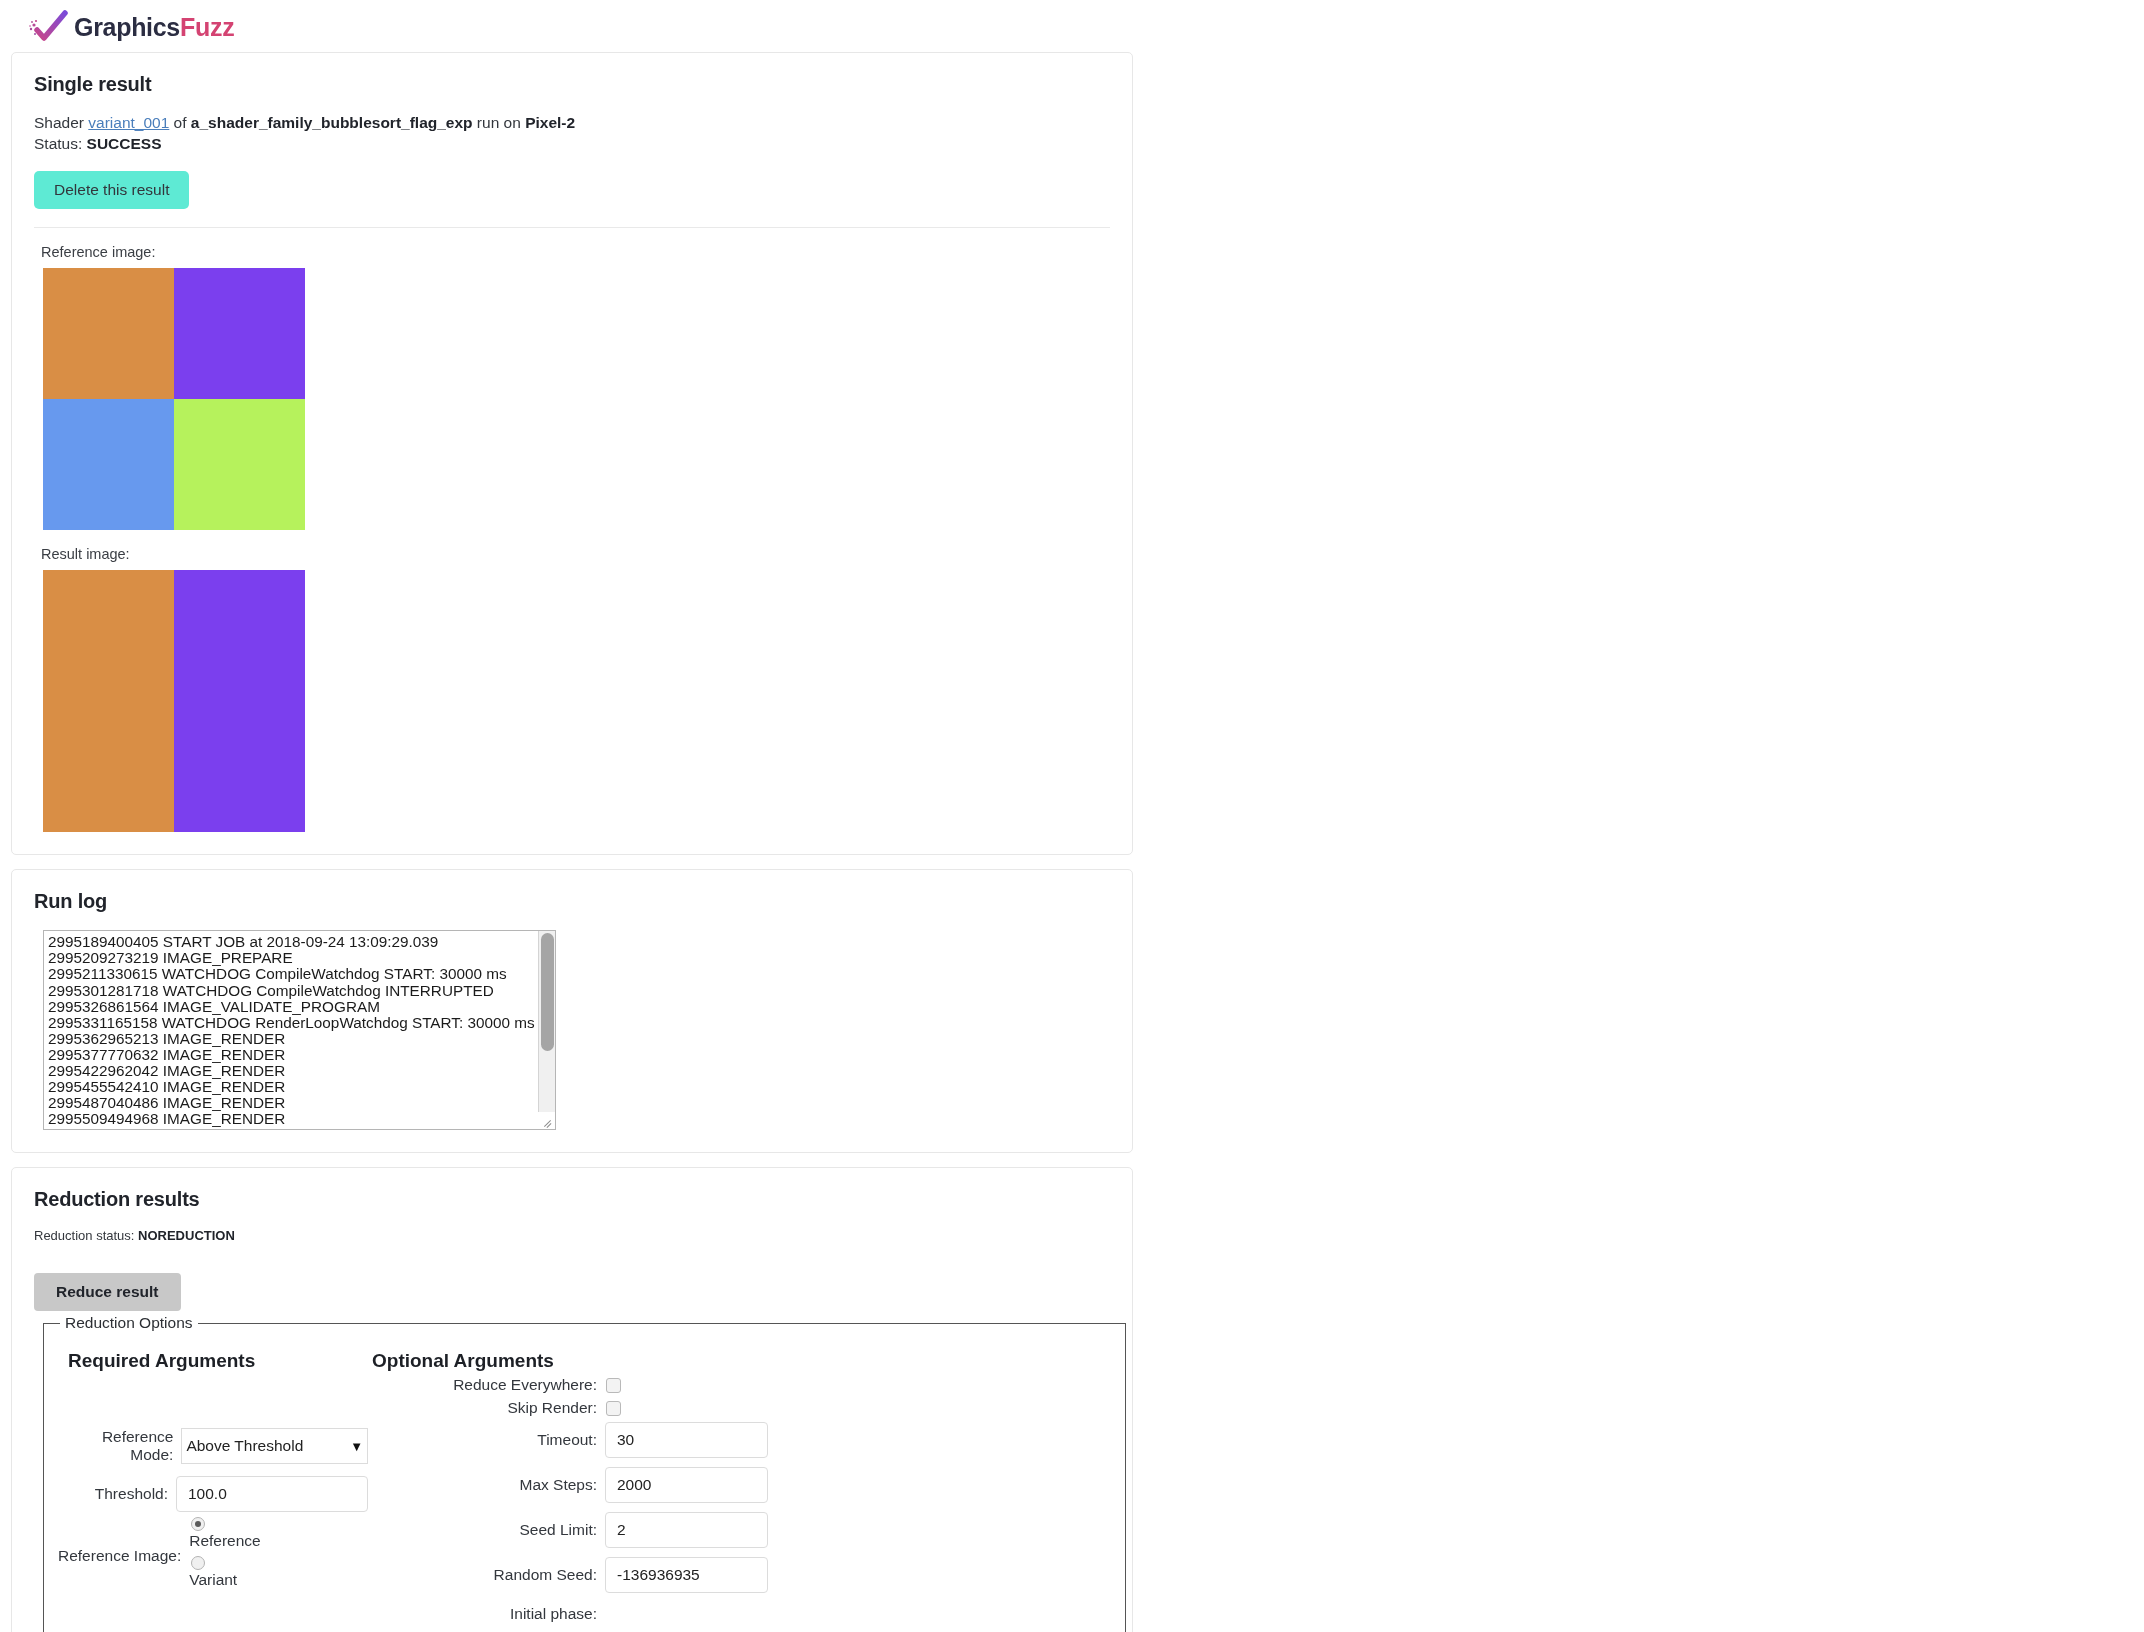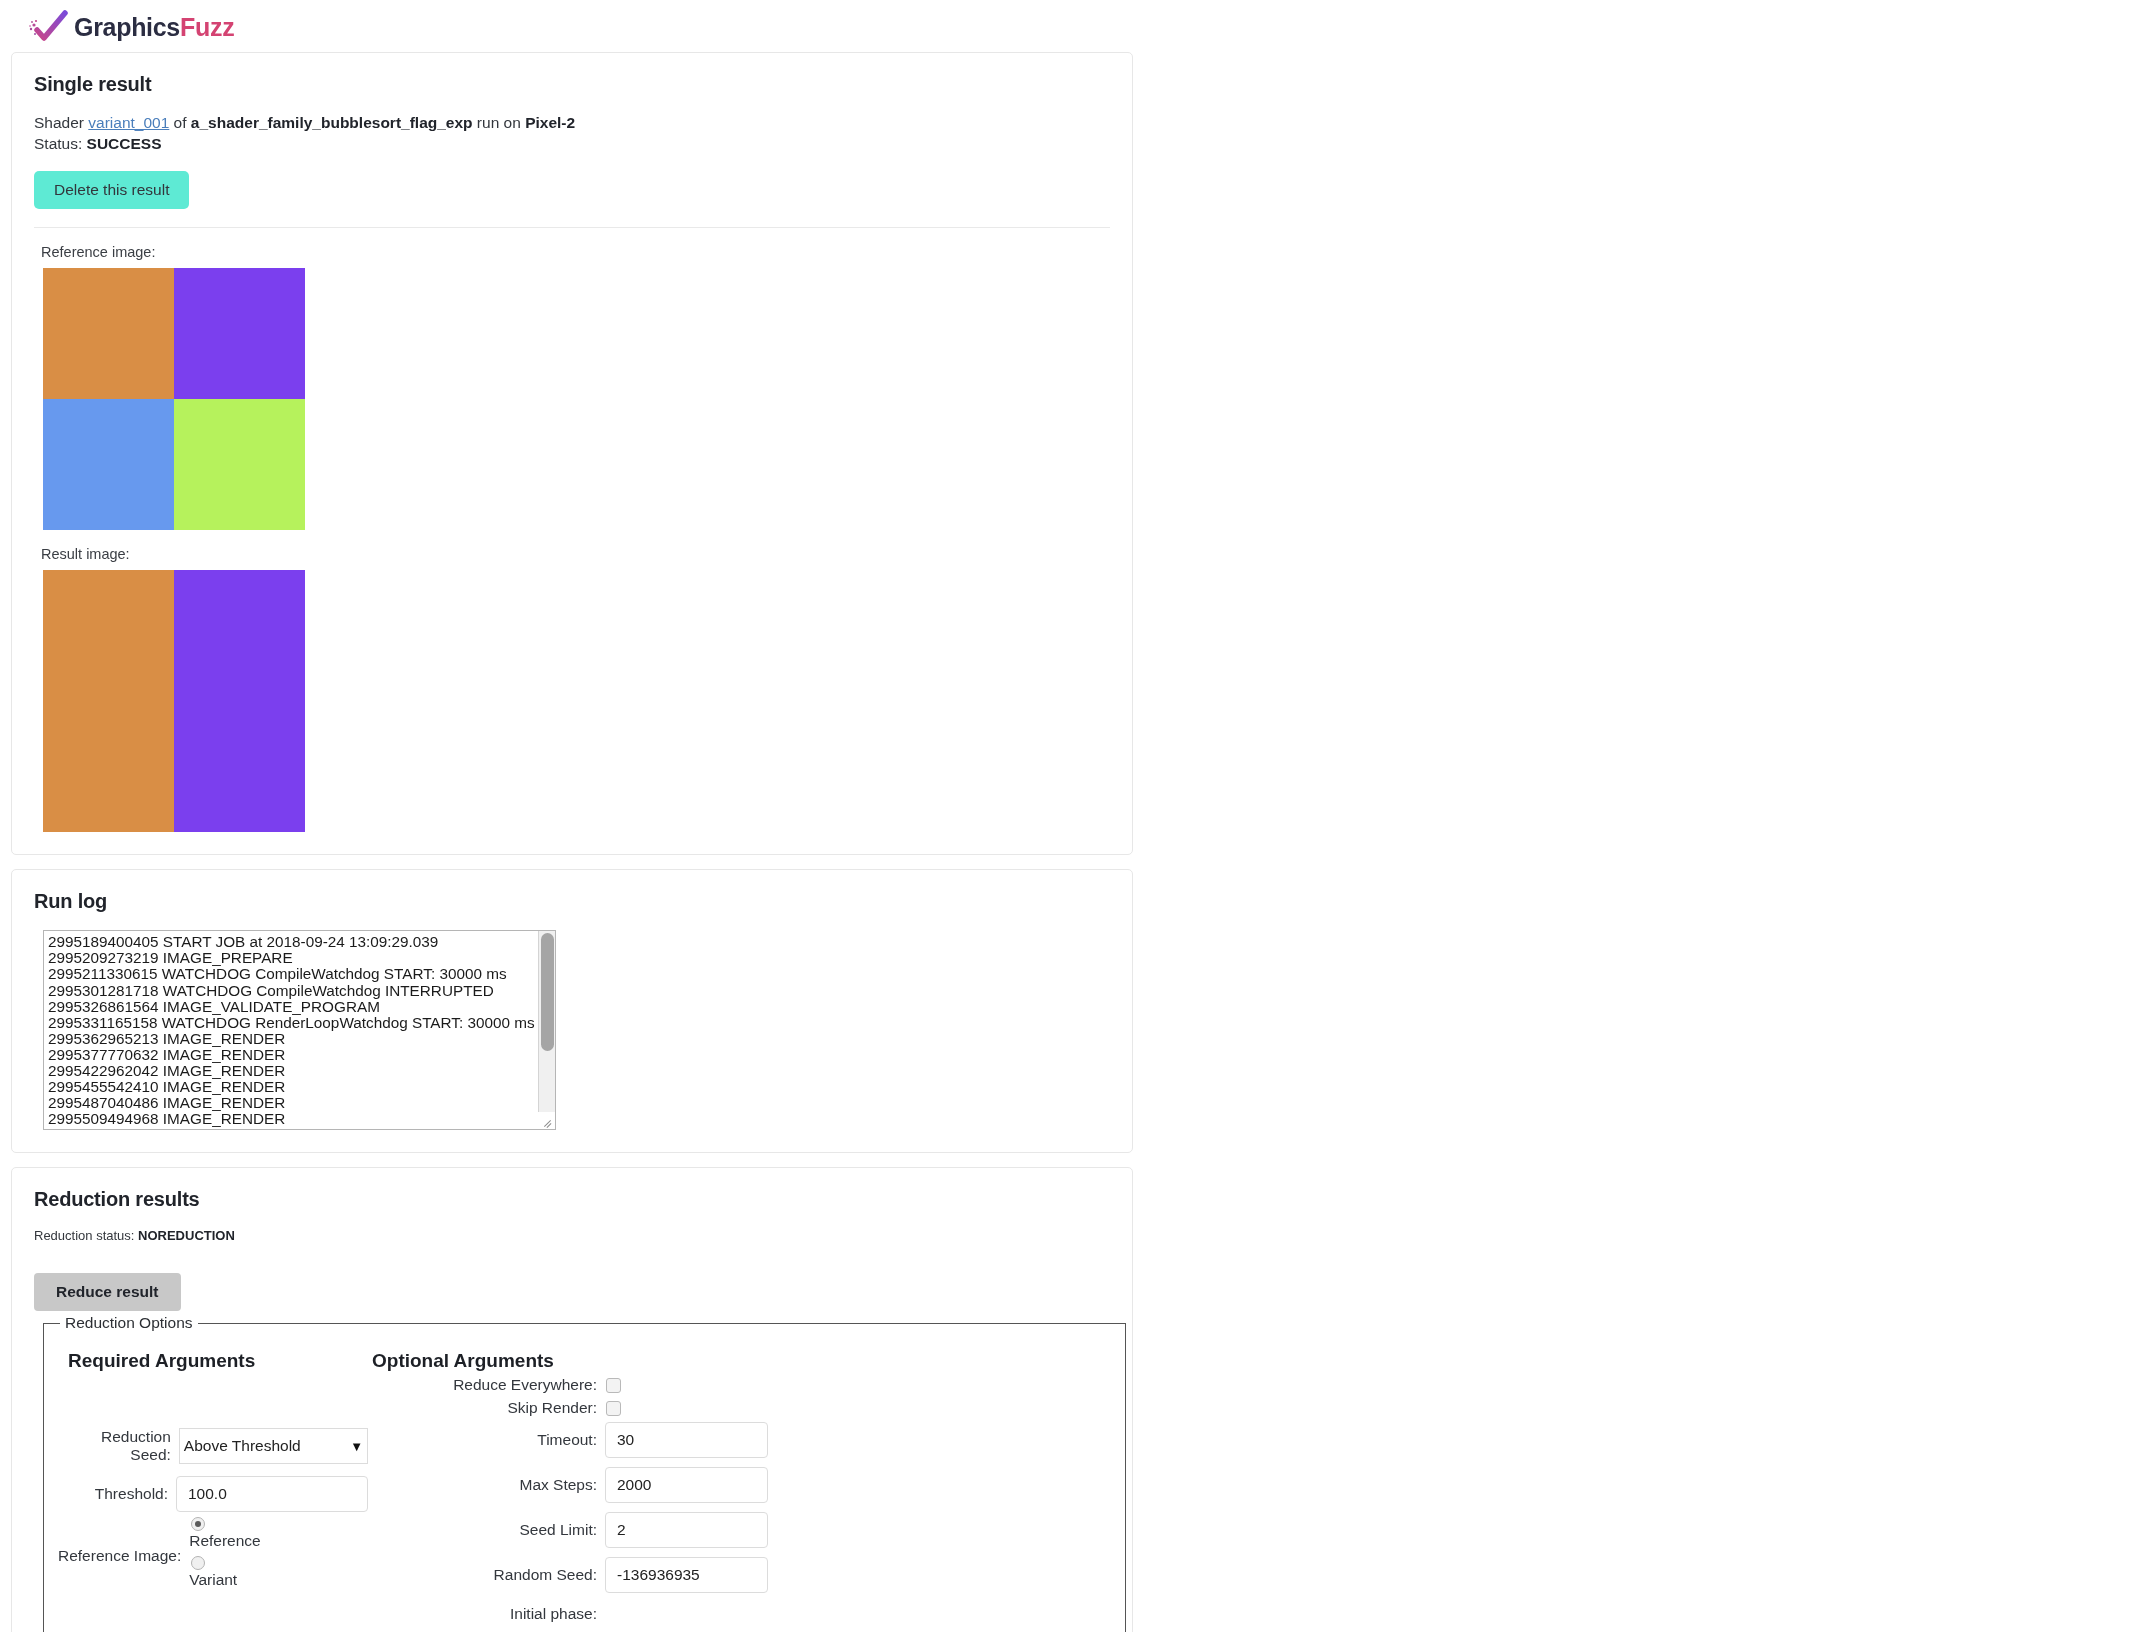--- a/index.html
+++ b/index.html
@@ -275,21 +275,21 @@
       <legend>Reduction Options</legend>
 
       <div class="cols">
 
         <div class="col-left">
           <div class="col-head">Required Arguments</div>
 
           <div style="height:52px"></div>
 
           <div class="frow mode-row">
-            <span class="lbl">Reduction Seed:</span>
+            <span class="lbl">Reference Mode:</span>
             <div class="sel">
               <span>Above Threshold</span>
               <span class="caret">▼</span>
             </div>
           </div>
 
           <div class="frow thr-row">
             <span class="lbl">Threshold:</span>
             <div class="inp thr-inp">100.0</div>
           </div>

